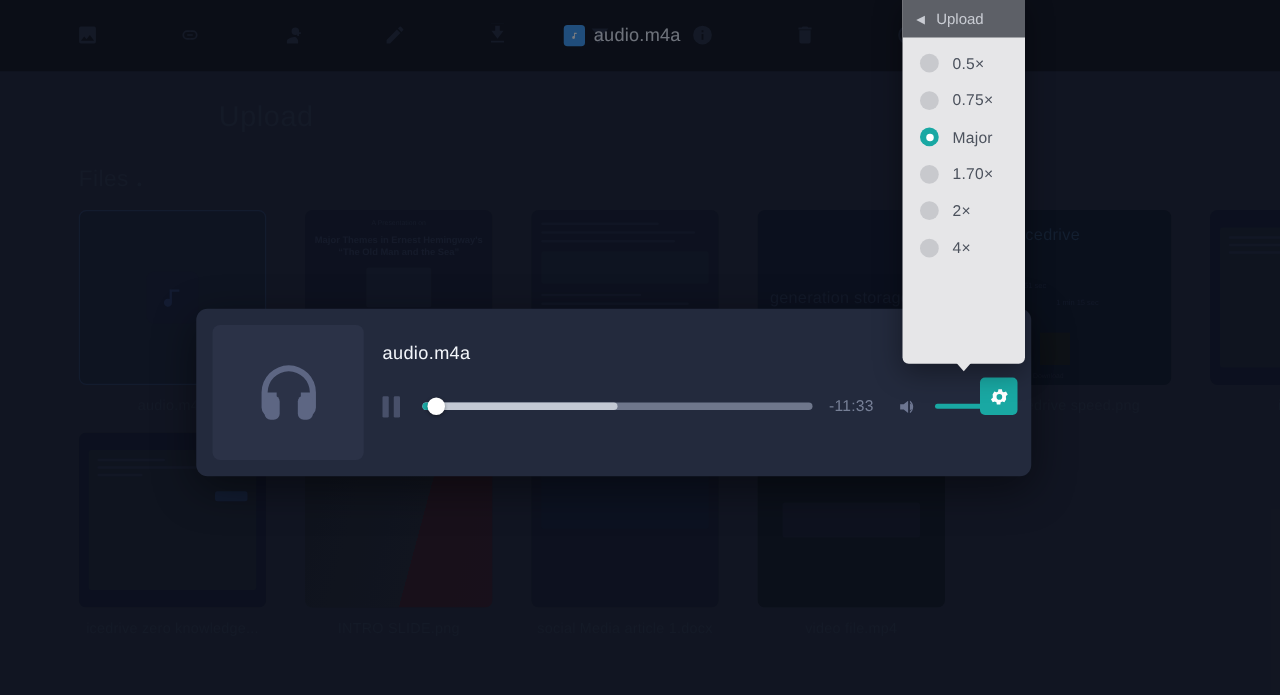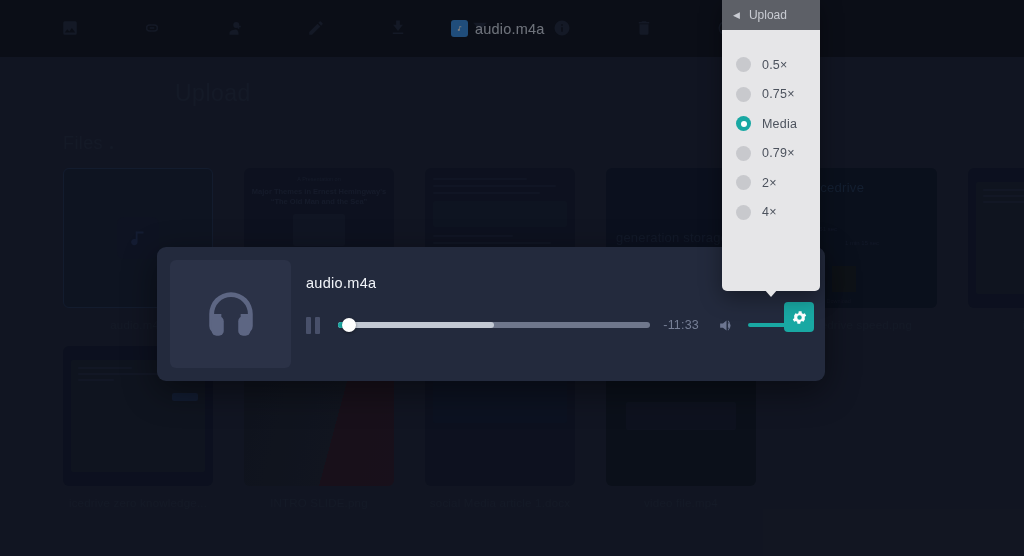--- a/index.html
+++ b/index.html
@@ -279,21 +279,21 @@
   .speed-header {
     height: 30px;
     display: flex; align-items: center; gap: 9px;
     padding-left: 11px;
     background: #5d6067;
     color: #c9ccd3;
     font-size: 12px;
     cursor: pointer;
   }
   .speed-header .back { font-size: 9px; line-height: 1; color:#c9ccd3; }
-  .speed-list { padding-top: 20px; }
+  .speed-list { padding-top: 6px; }
   .speed-item {
     height: 29.5px;
     display: flex; align-items: center; gap: 11px;
     padding-left: 14px;
     cursor: pointer;
   }
   .radio {
     width: 15px; height: 15px; border-radius: 50%;
     background: #c8c9cd;
     flex: none;
@@ -572,25 +572,25 @@
       <div class="speed-item">
         <span class="radio"></span>
         <span class="speed-label">0.5×</span>
       </div>
       <div class="speed-item">
         <span class="radio"></span>
         <span class="speed-label">0.75×</span>
       </div>
       <div class="speed-item">
         <span class="radio on"></span>
-        <span class="speed-label">Media</span>
+        <span class="speed-label">Major</span>
       </div>
       <div class="speed-item">
         <span class="radio"></span>
-        <span class="speed-label">0.79×</span>
+        <span class="speed-label">1.70×</span>
       </div>
       <div class="speed-item">
         <span class="radio"></span>
         <span class="speed-label">2×</span>
       </div>
       <div class="speed-item">
         <span class="radio"></span>
         <span class="speed-label">4×</span>
       </div>
     </div>

